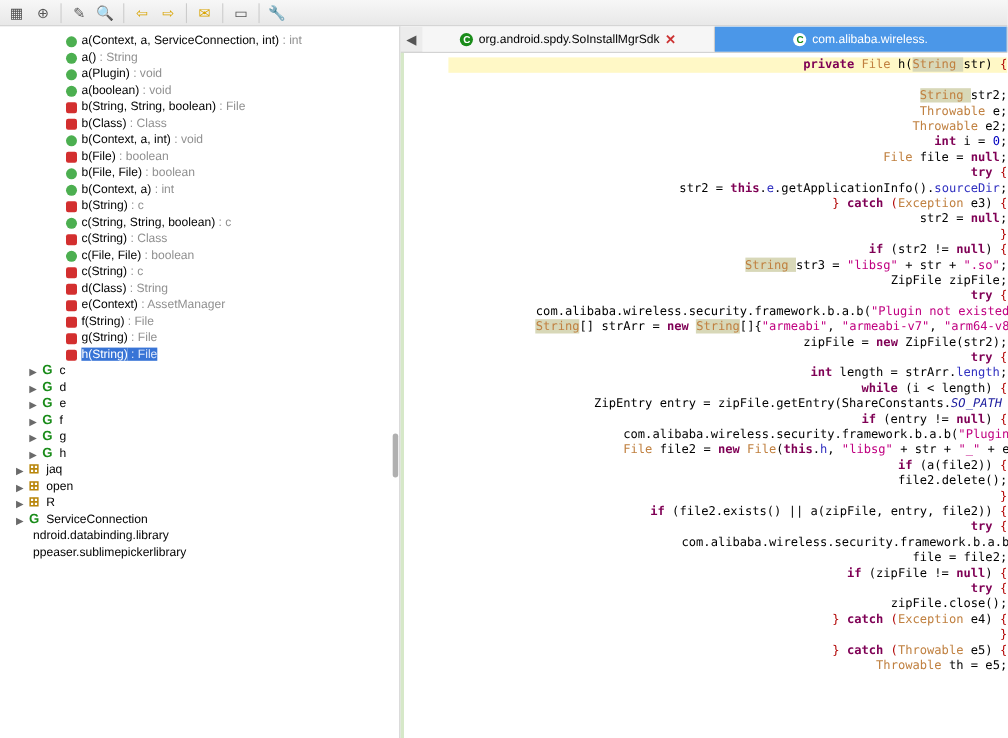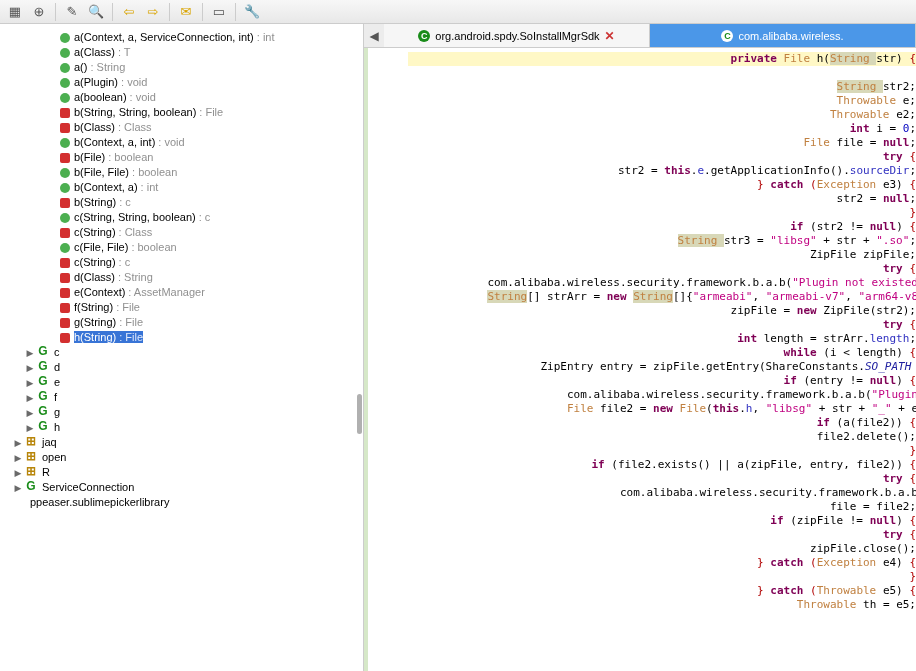--- a/index.html
+++ b/index.html
@@ -69,26 +69,20 @@
 <div class="main">
   <div class="sidebar" id="tree">
       <div class="tree-item indent3">
         <span class="expander none">▶</span>
         <span class="icon method-pub"></span>
         <span class="label">a(Context, a, ServiceConnection, int)</span>
         <span class="rtype"> : int</span>
       </div>
       <div class="tree-item indent3">
         <span class="expander none">▶</span>
-        <span class="icon method-lock"></span>
-        <span class="label">a(Class)</span>
-        <span class="rtype"> : T</span>
-      </div>
-      <div class="tree-item indent3">
-        <span class="expander none">▶</span>
         <span class="icon method-pub"></span>
         <span class="label">a()</span>
         <span class="rtype"> : String</span>
       </div>
       <div class="tree-item indent3">
         <span class="expander none">▶</span>
         <span class="icon method-pub"></span>
         <span class="label">a(Plugin)</span>
         <span class="rtype"> : void</span>
       </div>
@@ -236,20 +230,25 @@
       </div>
       <div class="tree-item indent1">
         <span class="expander">▶</span>
         <span class="icon package">⊞</span>
         <span class="label">R</span>
       </div>
       <div class="tree-item indent1">
         <span class="expander">▶</span>
         <span class="icon class-g">G</span>
         <span class="label">ServiceConnection</span>
+      </div>
+      <div class="tree-item indent0">
+        <span class="expander none">▶</span>
+        <span class="icon none"></span>
+        <span class="label">ndroid.databinding.library</span>
       </div>
       <div class="tree-item indent0">
         <span class="expander none">▶</span>
         <span class="icon none"></span>
         <span class="label">ppeaser.sublimepickerlibrary</span>
       </div>
       <div class="scrollthumb"></div>
     </div>
   <div class="editor-area">
     <div class="tab-bar">

